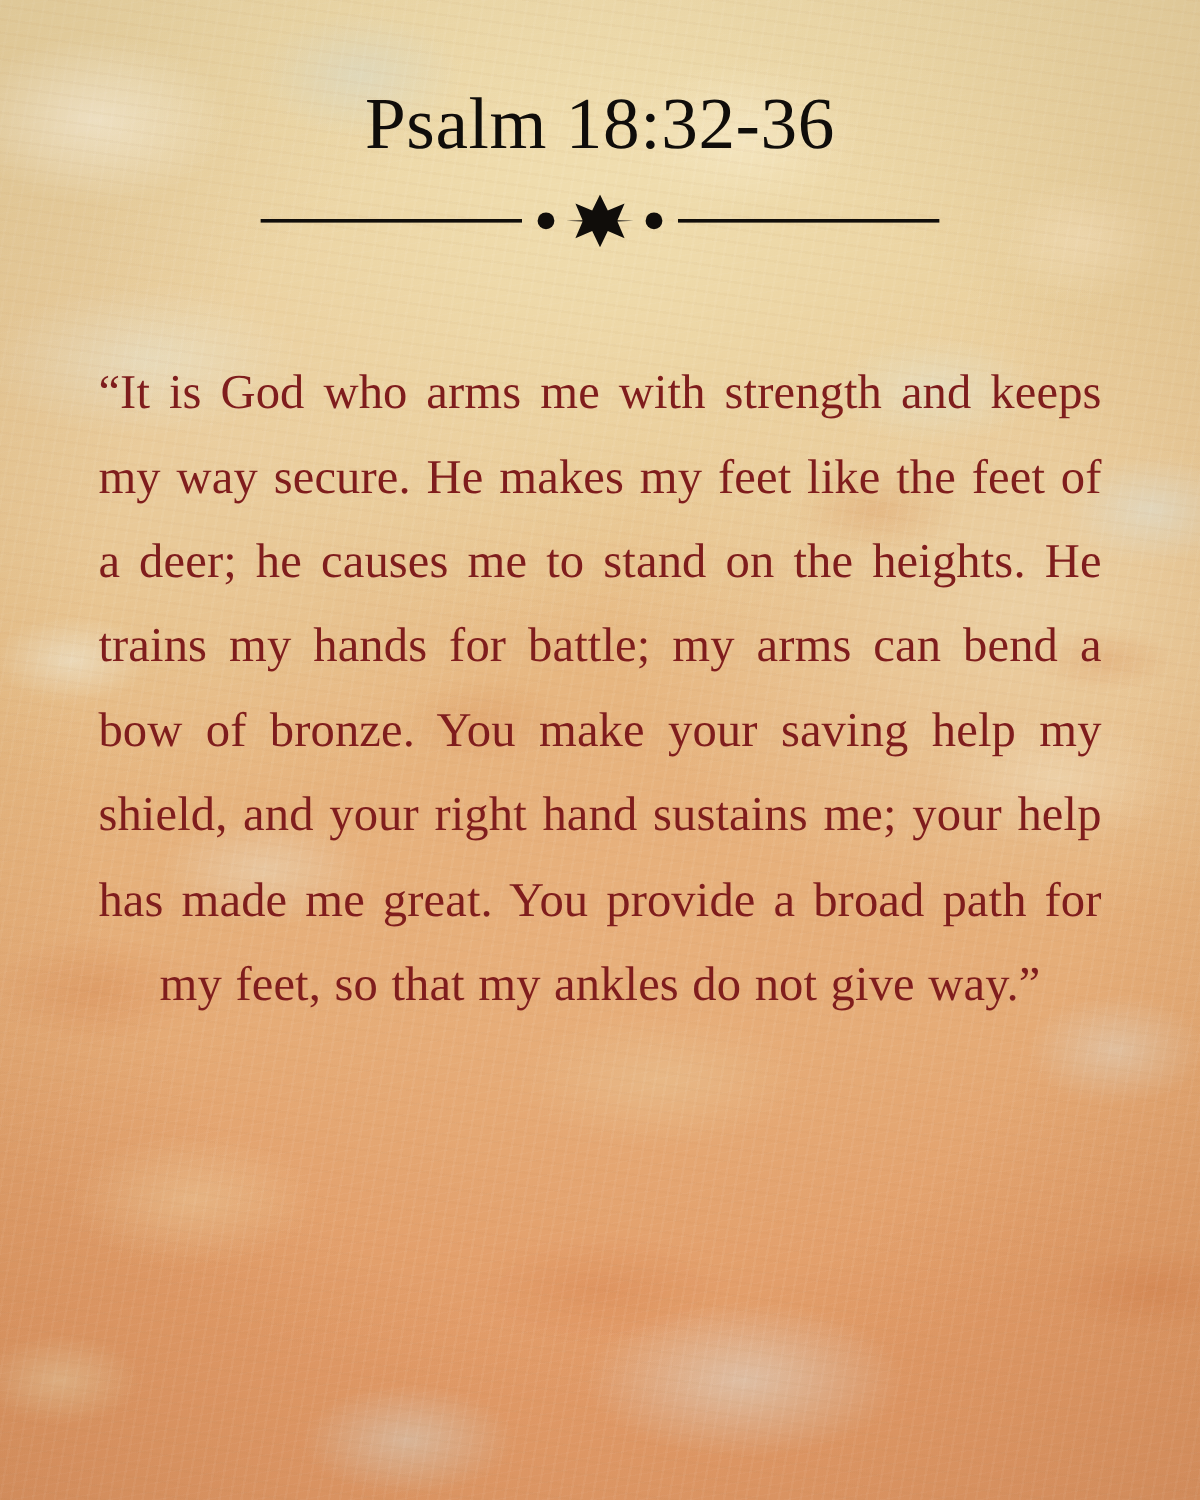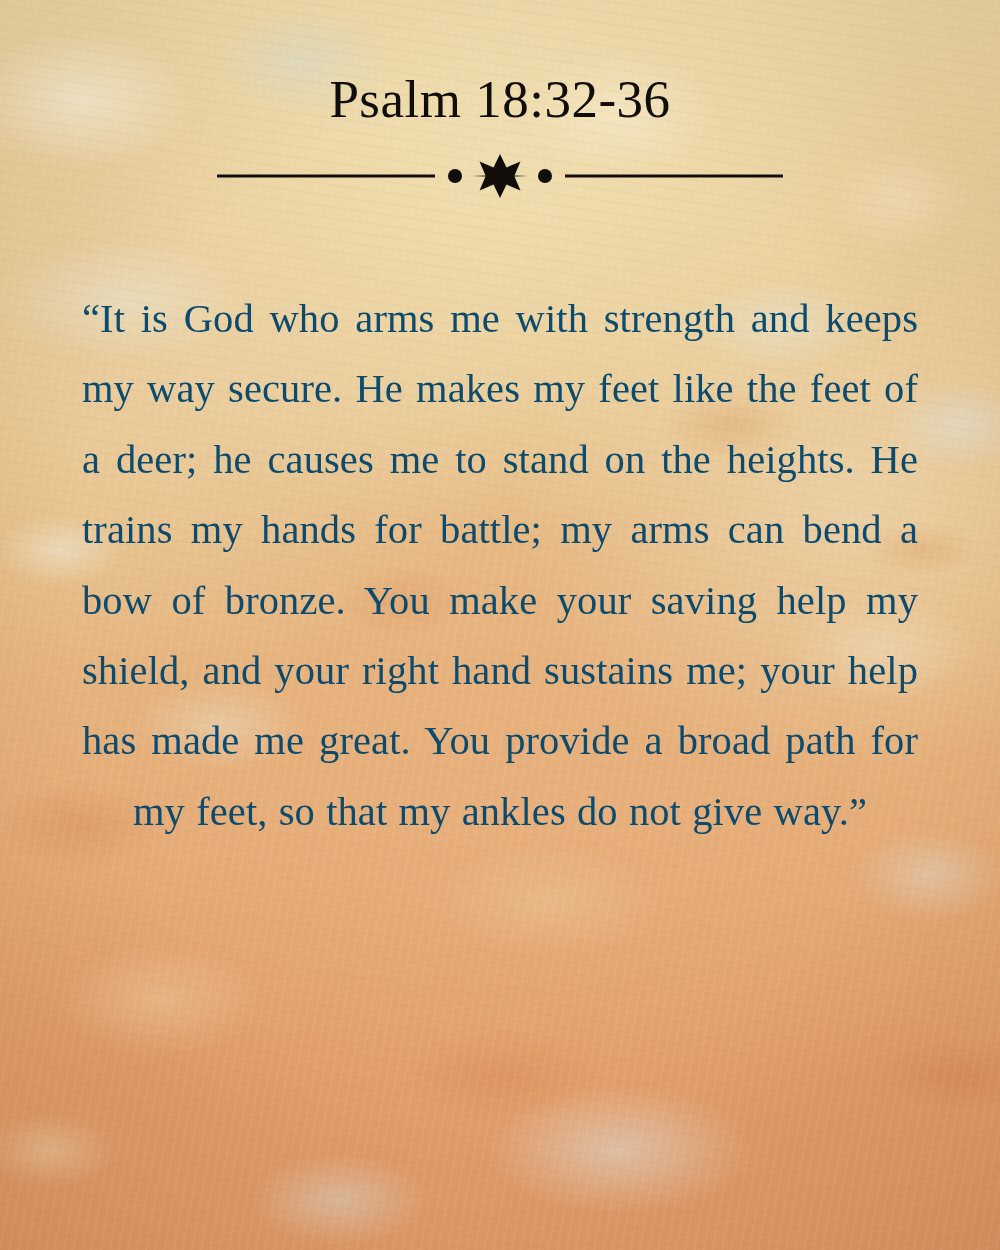--- a/index.html
+++ b/index.html
@@ -79,40 +79,40 @@
     width: 100%;
     height: 100%;
     box-sizing: border-box;
     padding: 0 82px;
   }
 
   .title {
     margin: 0;
     padding-top: 72px;
     text-align: center;
-    font-size: 53px;
+    font-size: 61px;
     line-height: 1.05;
     font-weight: 400;
     color: #100d0a;
     letter-spacing: 0.5px;
   }
 
   .divider {
     margin: 26px auto 0;
     width: 566px;
     height: 44px;
     display: block;
   }
 
   .verse {
     margin: 0;
     padding-top: 86px;
     font-size: 40.5px;
     line-height: 1.74;
-    color: #0c4a6e;
+    color: #7f1d1d;
     text-align: justify;
     text-align-last: center;
     letter-spacing: 0.1px;
     word-spacing: 1px;
   }
 </style>
 </head>
 <body>
 
 <div id="poster">

